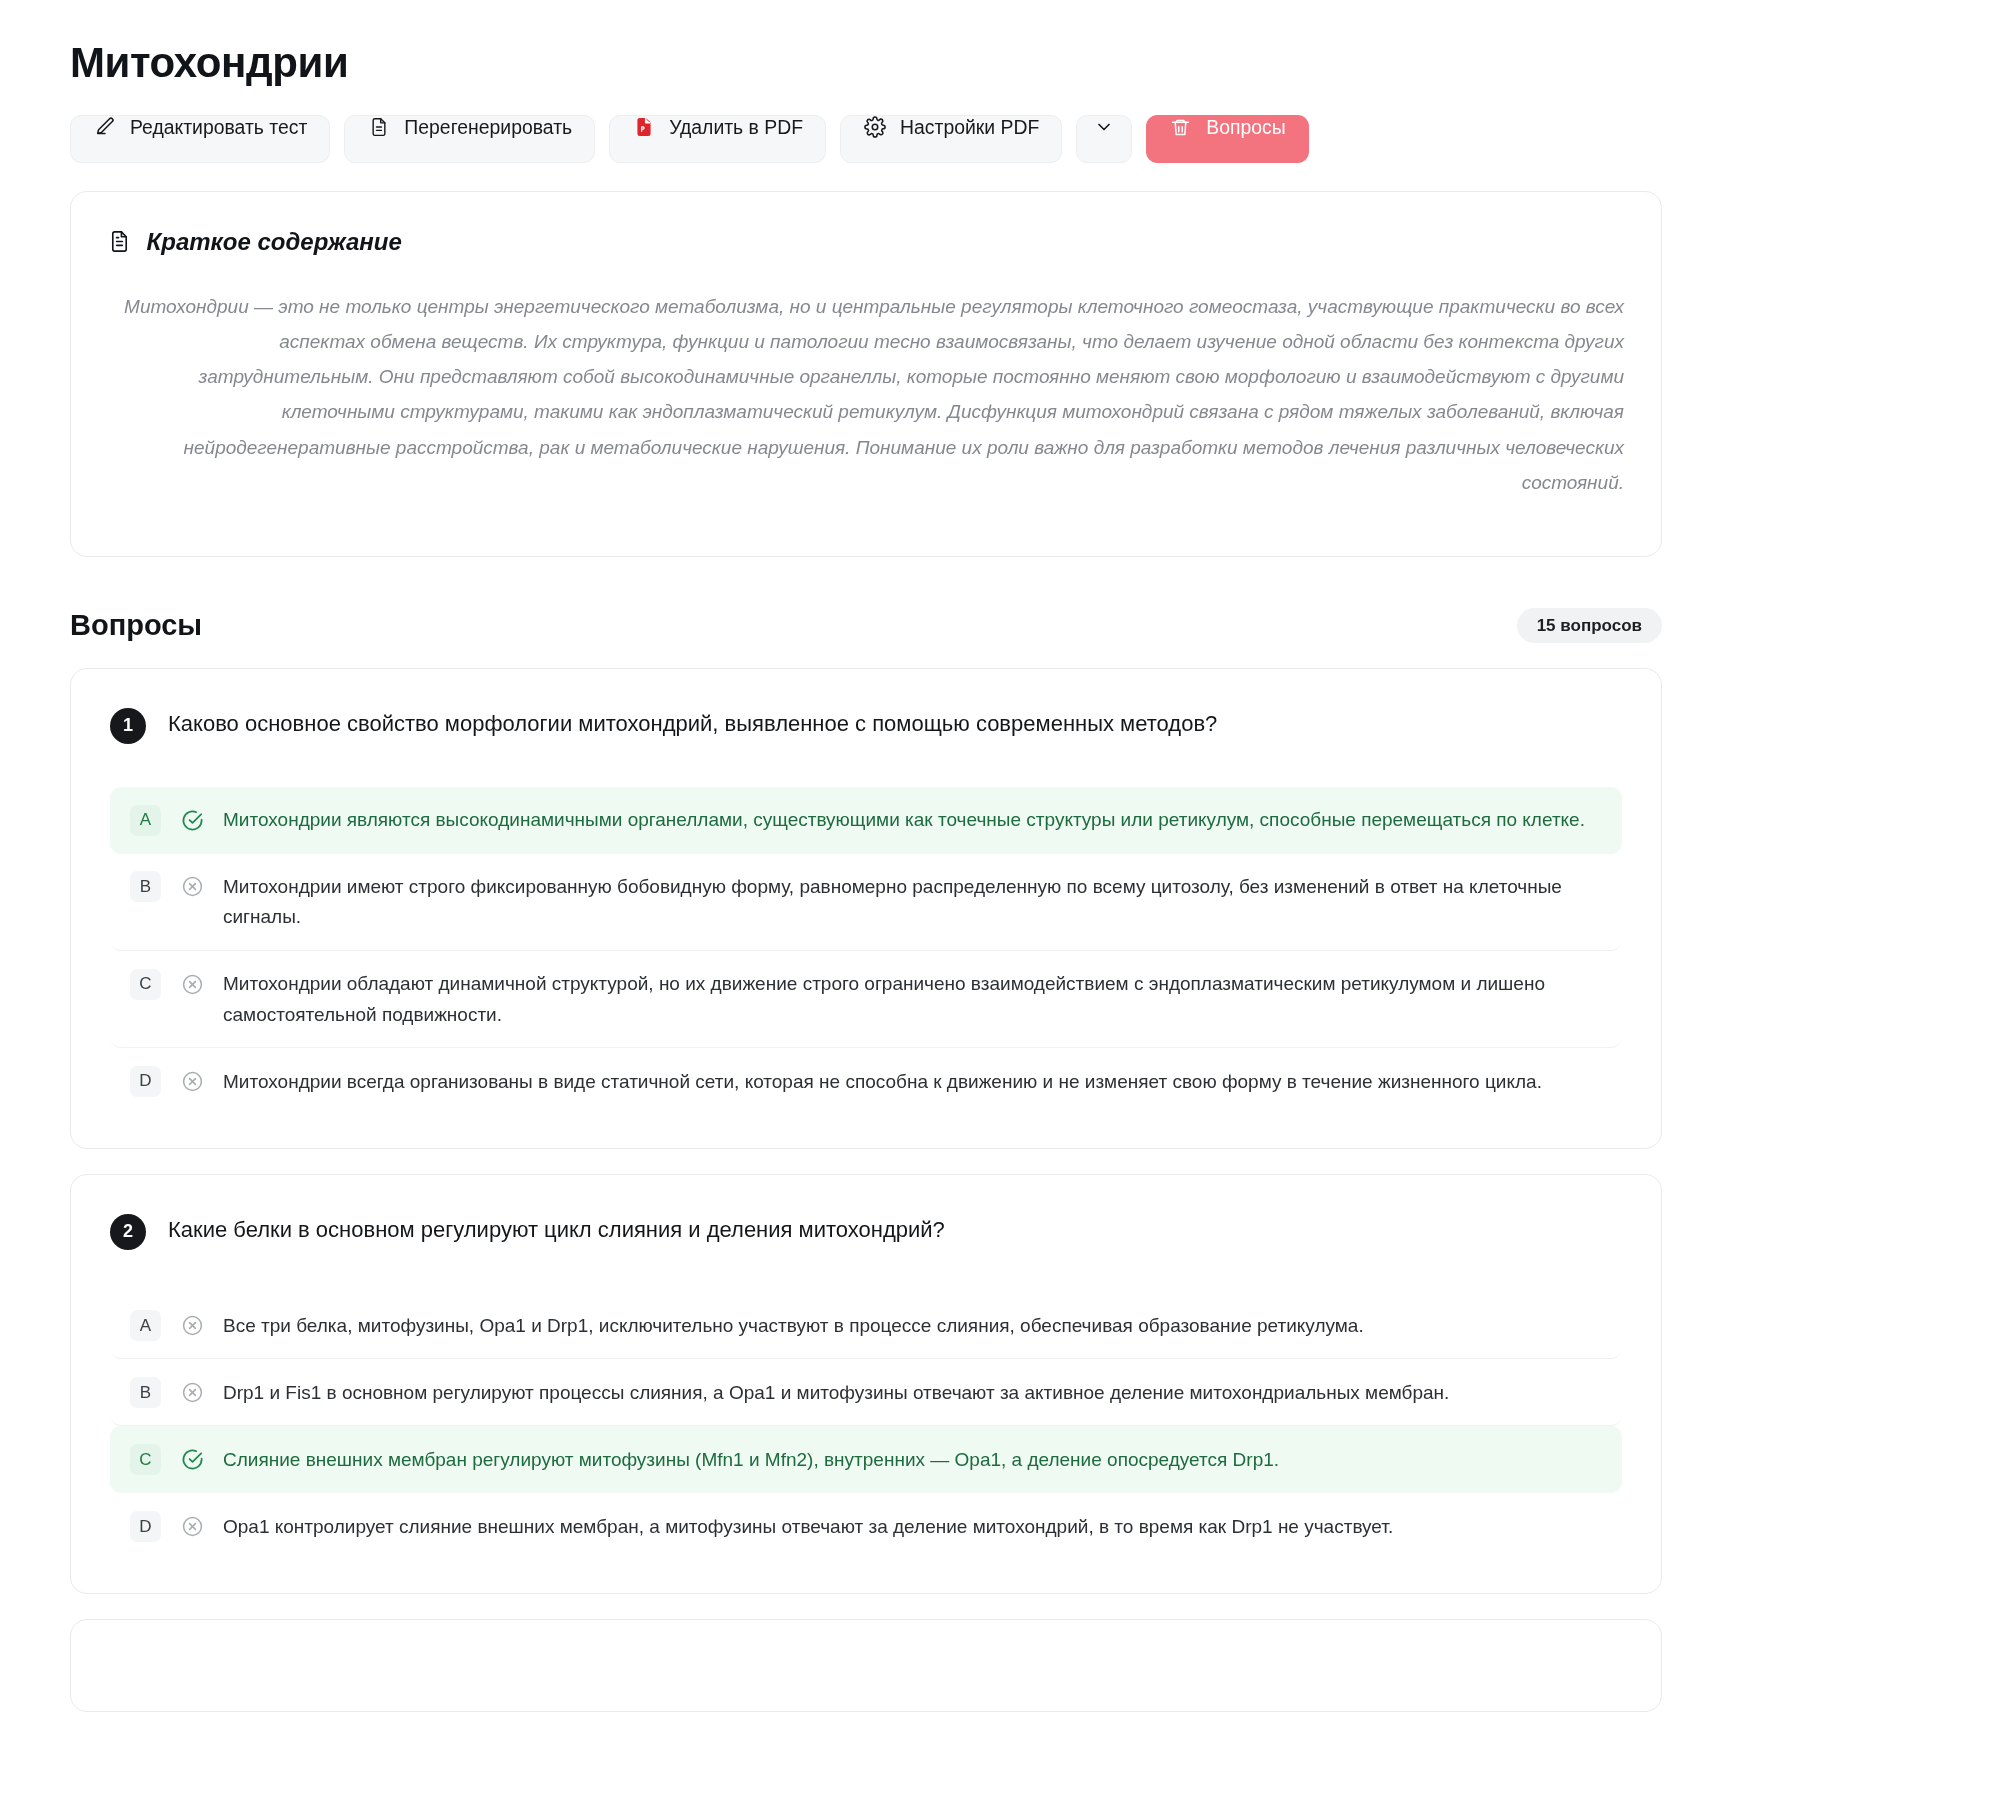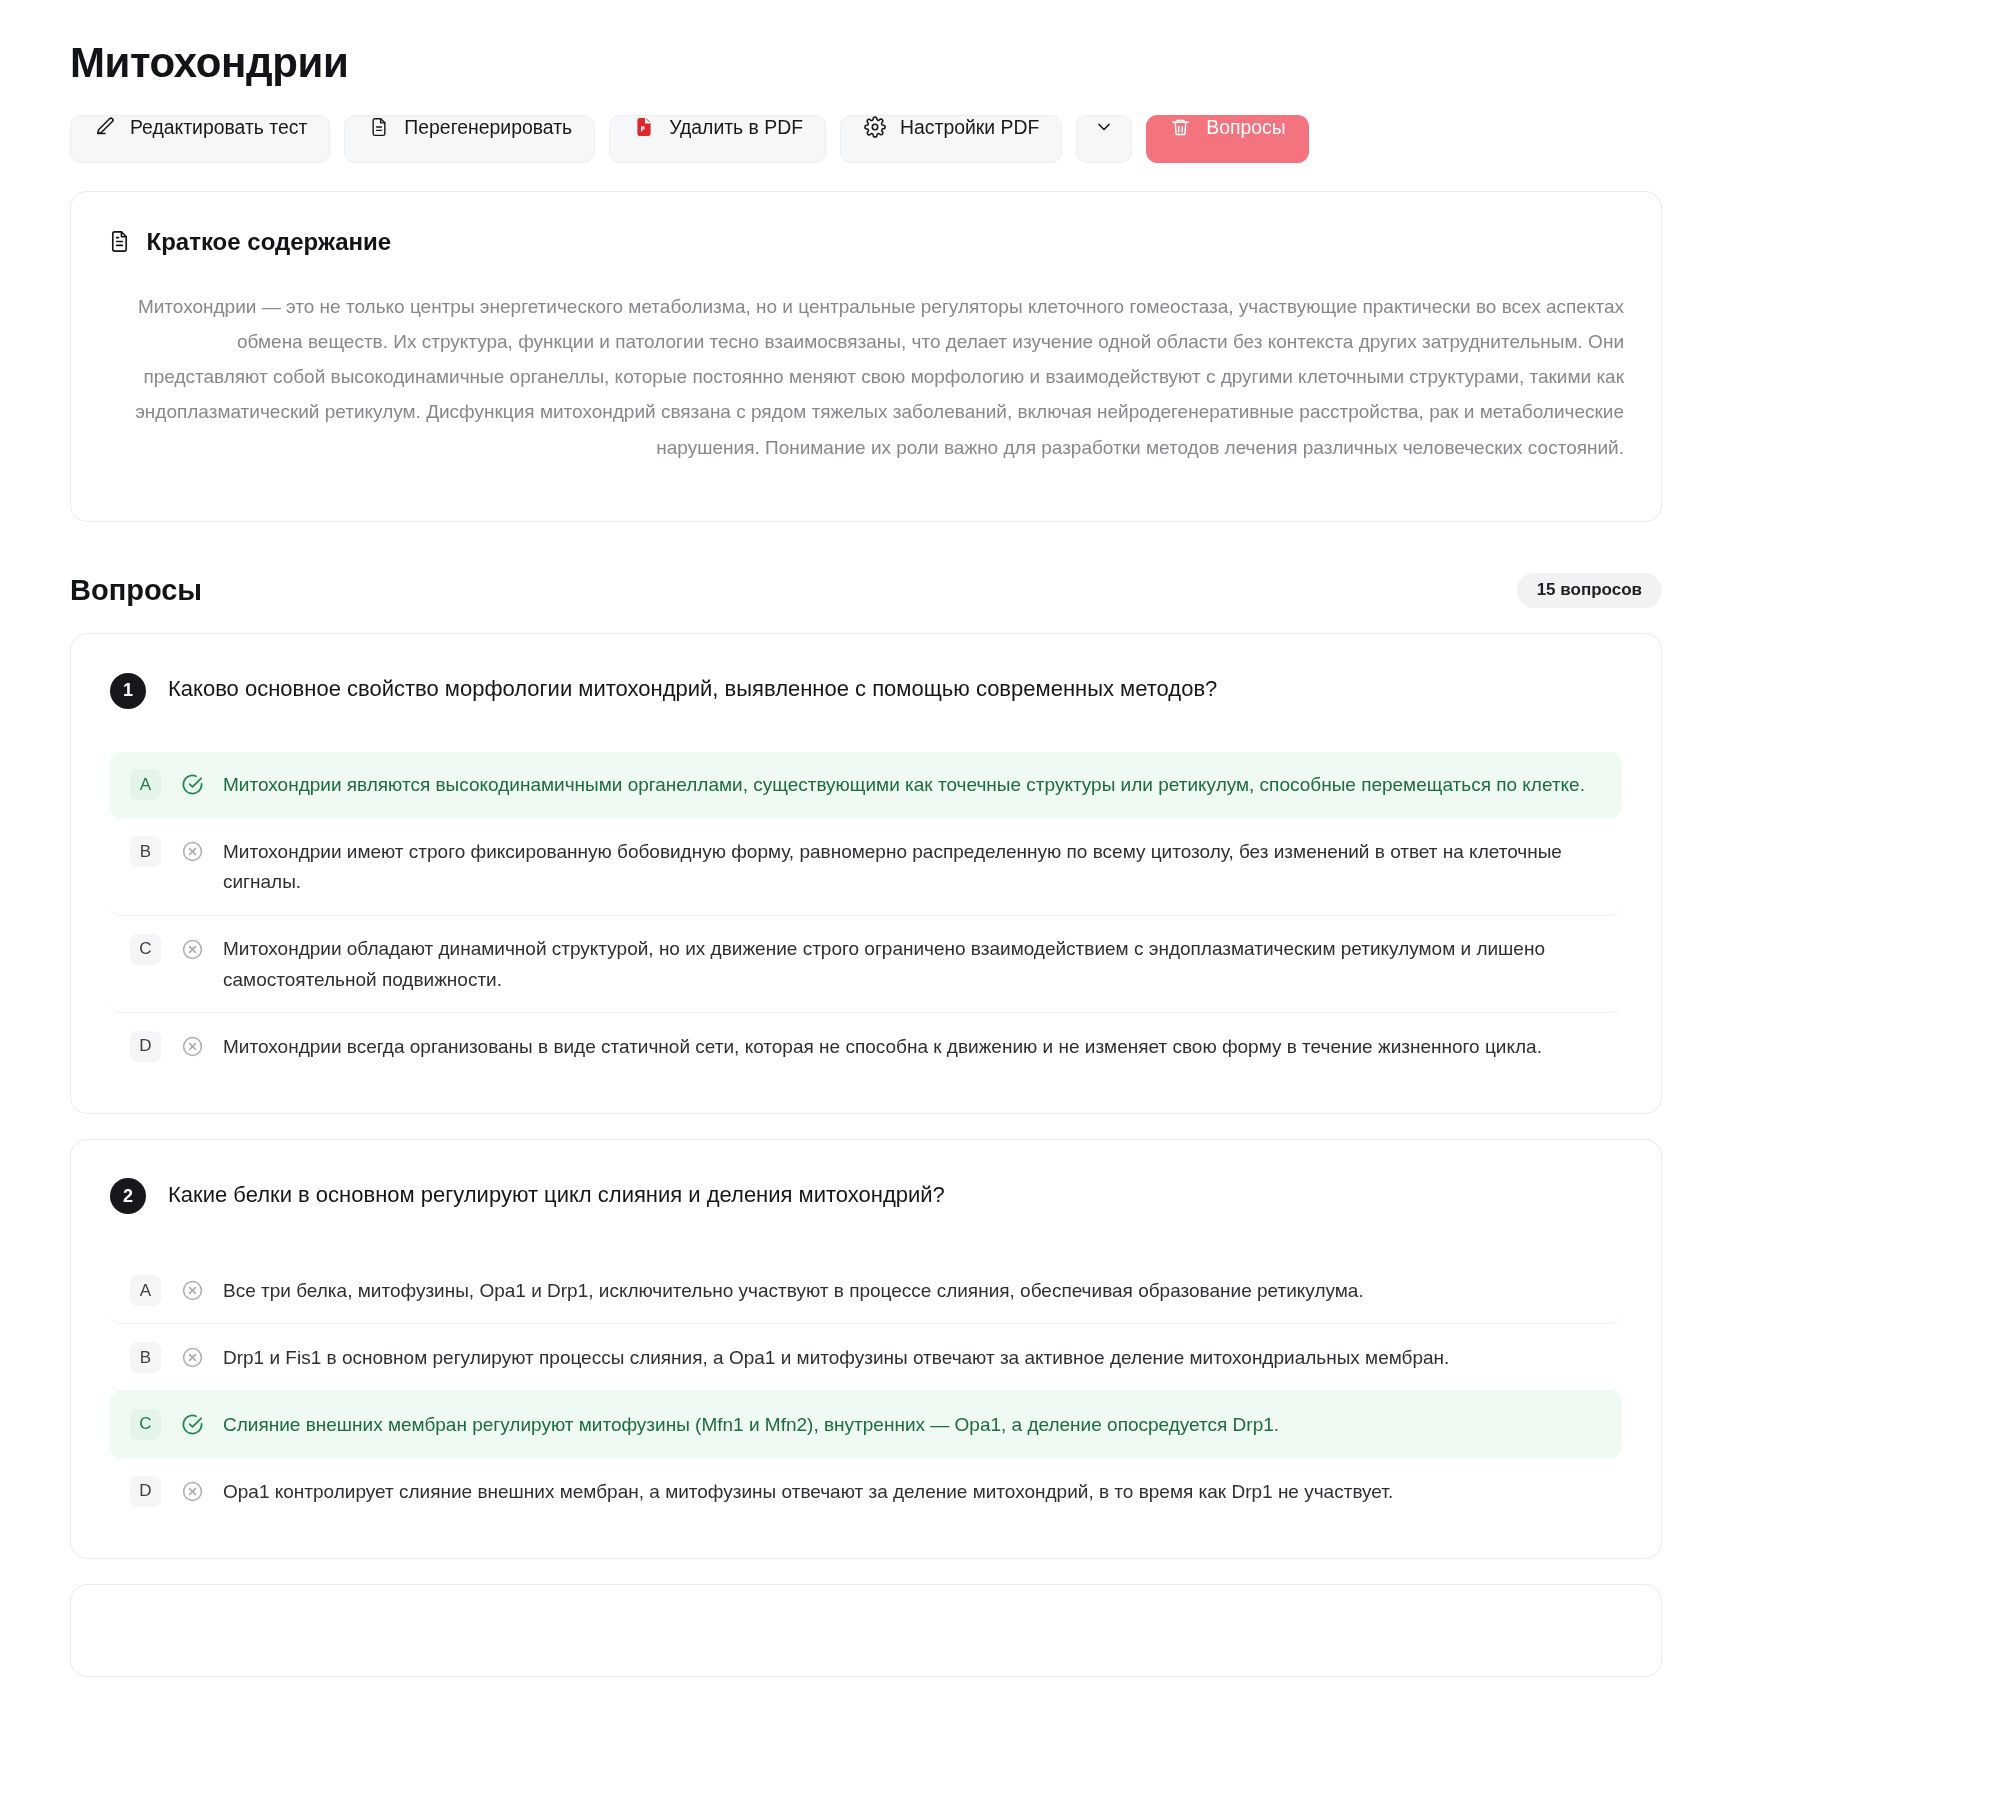--- a/index.html
+++ b/index.html
@@ -64,21 +64,21 @@
   .tb-btn.danger .ico svg { stroke: #ffffff; }
 
   
   .card {
     background: #ffffff;
     border: 0.8px solid #e9eaec;
     border-radius: 17px;
     margin-top: 28px;
   }
 
-  .summary-card { padding: 36px 37px 37px 37px; }
+  .summary-card { padding: 36px 37px 37px 37px; font-style: italic; }
 
   .summary-head {
     display: flex;
     align-items: center;
     gap: 15.5px;
   }
   .summary-head .ico { display: inline-flex; align-items: center; }
   .summary-title {
     font-size: 24px;
     font-weight: 700;

